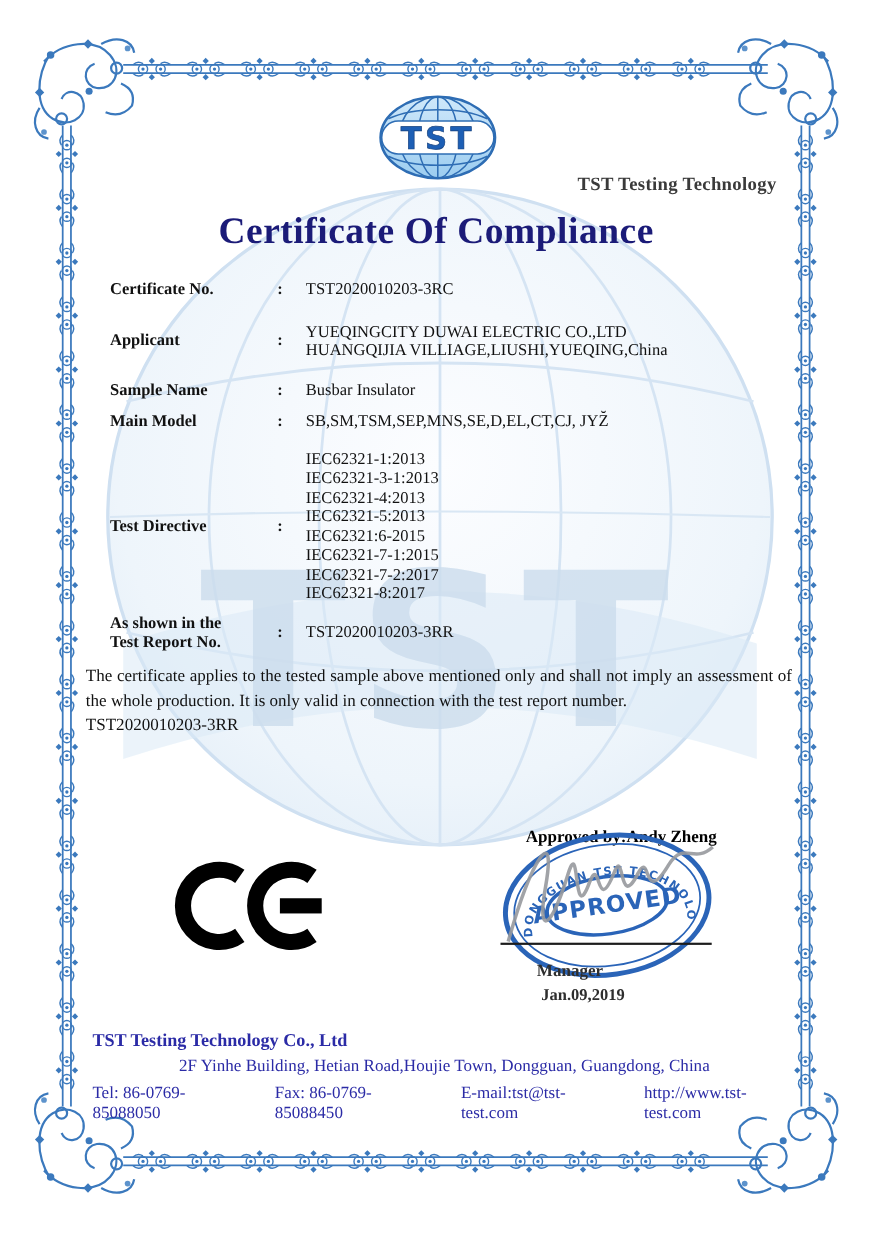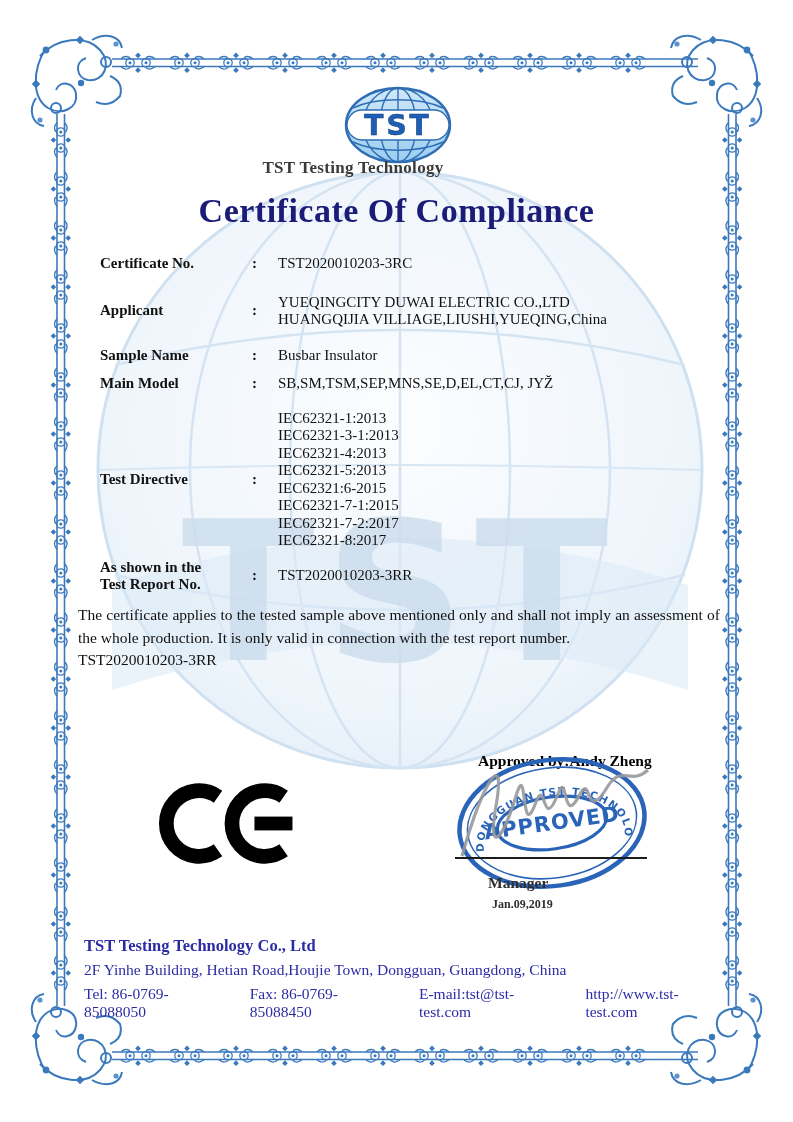--- a/index.html
+++ b/index.html
@@ -2,21 +2,21 @@
 <html><head>
 <meta charset="utf-8">
 <style>
   html,body{margin:0;padding:0;background:#fff;}
   .page{position:relative;width:793px;height:1122px;background:#ffffff;overflow:hidden;
         font-family:"Liberation Serif","DejaVu Serif",serif;color:#111;}
   .abs{position:absolute;}
   svg{display:block;}
 
   
-  .org-caption{left:0;top:158px;width:706px;text-align:center;
+  .org-caption{left:0;top:158px;width:706px;text-align:right;
                font-weight:bold;font-size:17px;color:#3a3a3a;letter-spacing:.3px;}
   .doc-title{left:0;top:192px;width:793px;text-align:center;
              font-weight:bold;font-size:34px;color:#1b1b78;letter-spacing:.5px;}
 
   
   .fields{left:100px;top:255px;width:540px;}
   .field-row{display:flex;align-items:center;font-size:15px;line-height:17.5px;}
   .f-label{width:152px;font-weight:bold;flex:none;}
   .f-colon{width:26px;font-weight:bold;flex:none;}
   .f-value{flex:1;}
@@ -25,26 +25,26 @@
 
   
   .body-text{left:78px;top:604px;width:642px;font-size:15.5px;line-height:22.5px;}
   .body-text p{margin:0;}
   .p-justify{text-align:justify;}
 
   
   .approved-by{left:478px;top:752px;font-weight:bold;font-size:15.5px;color:#000;}
   .sig-line{left:455px;top:857px;width:192px;height:2px;background:#1c1c1c;}
   .role{left:488px;top:874px;font-weight:bold;font-size:15.5px;color:#2e2e2e;}
-  .date{left:492px;top:897px;font-weight:bold;font-size:12px;color:#2e2e2e;}
+  .date{left:492px;top:897px;font-weight:bold;font-size:15px;color:#2e2e2e;}
 
   
   .footer{left:84px;top:936px;width:640px;color:#2b2ba6;}
   .footer .company{font-weight:bold;font-size:16.5px;margin-bottom:5px;}
-  .footer .address{font-size:15.5px;margin-bottom:6px;}
+  .footer .address{font-size:15.5px;margin-bottom:6px;text-align:center;}
   .footer .contact{font-size:15.5px;display:flex;gap:26px;flex-wrap:nowrap;}
 
   .wm{pointer-events:none;}
 </style>
 </head>
 <body>
 
 <div class="page">
 
   <svg class="abs wm" style="left:0;top:130px;" width="793" height="700" viewBox="0 0 793 700">

